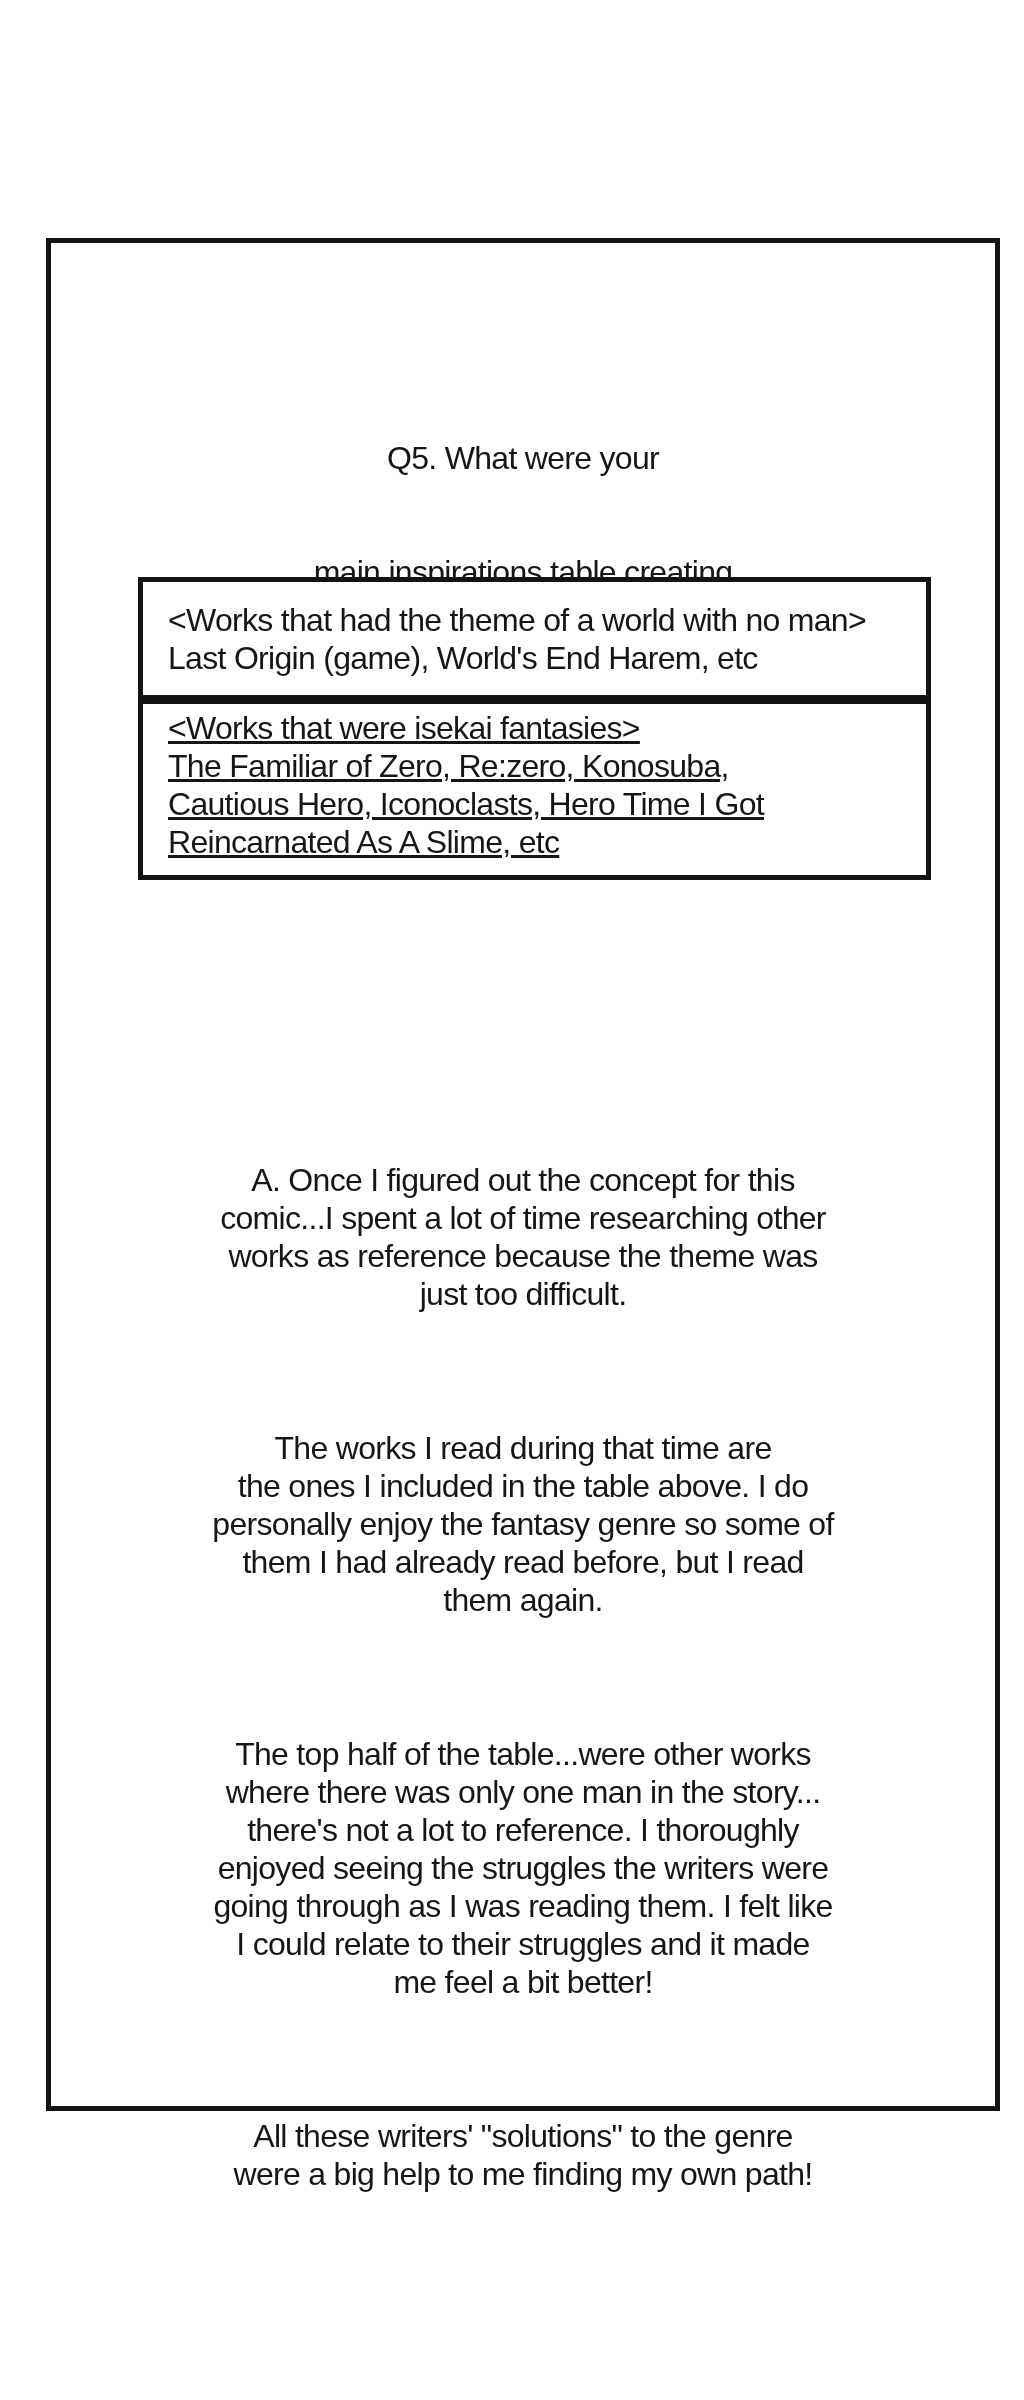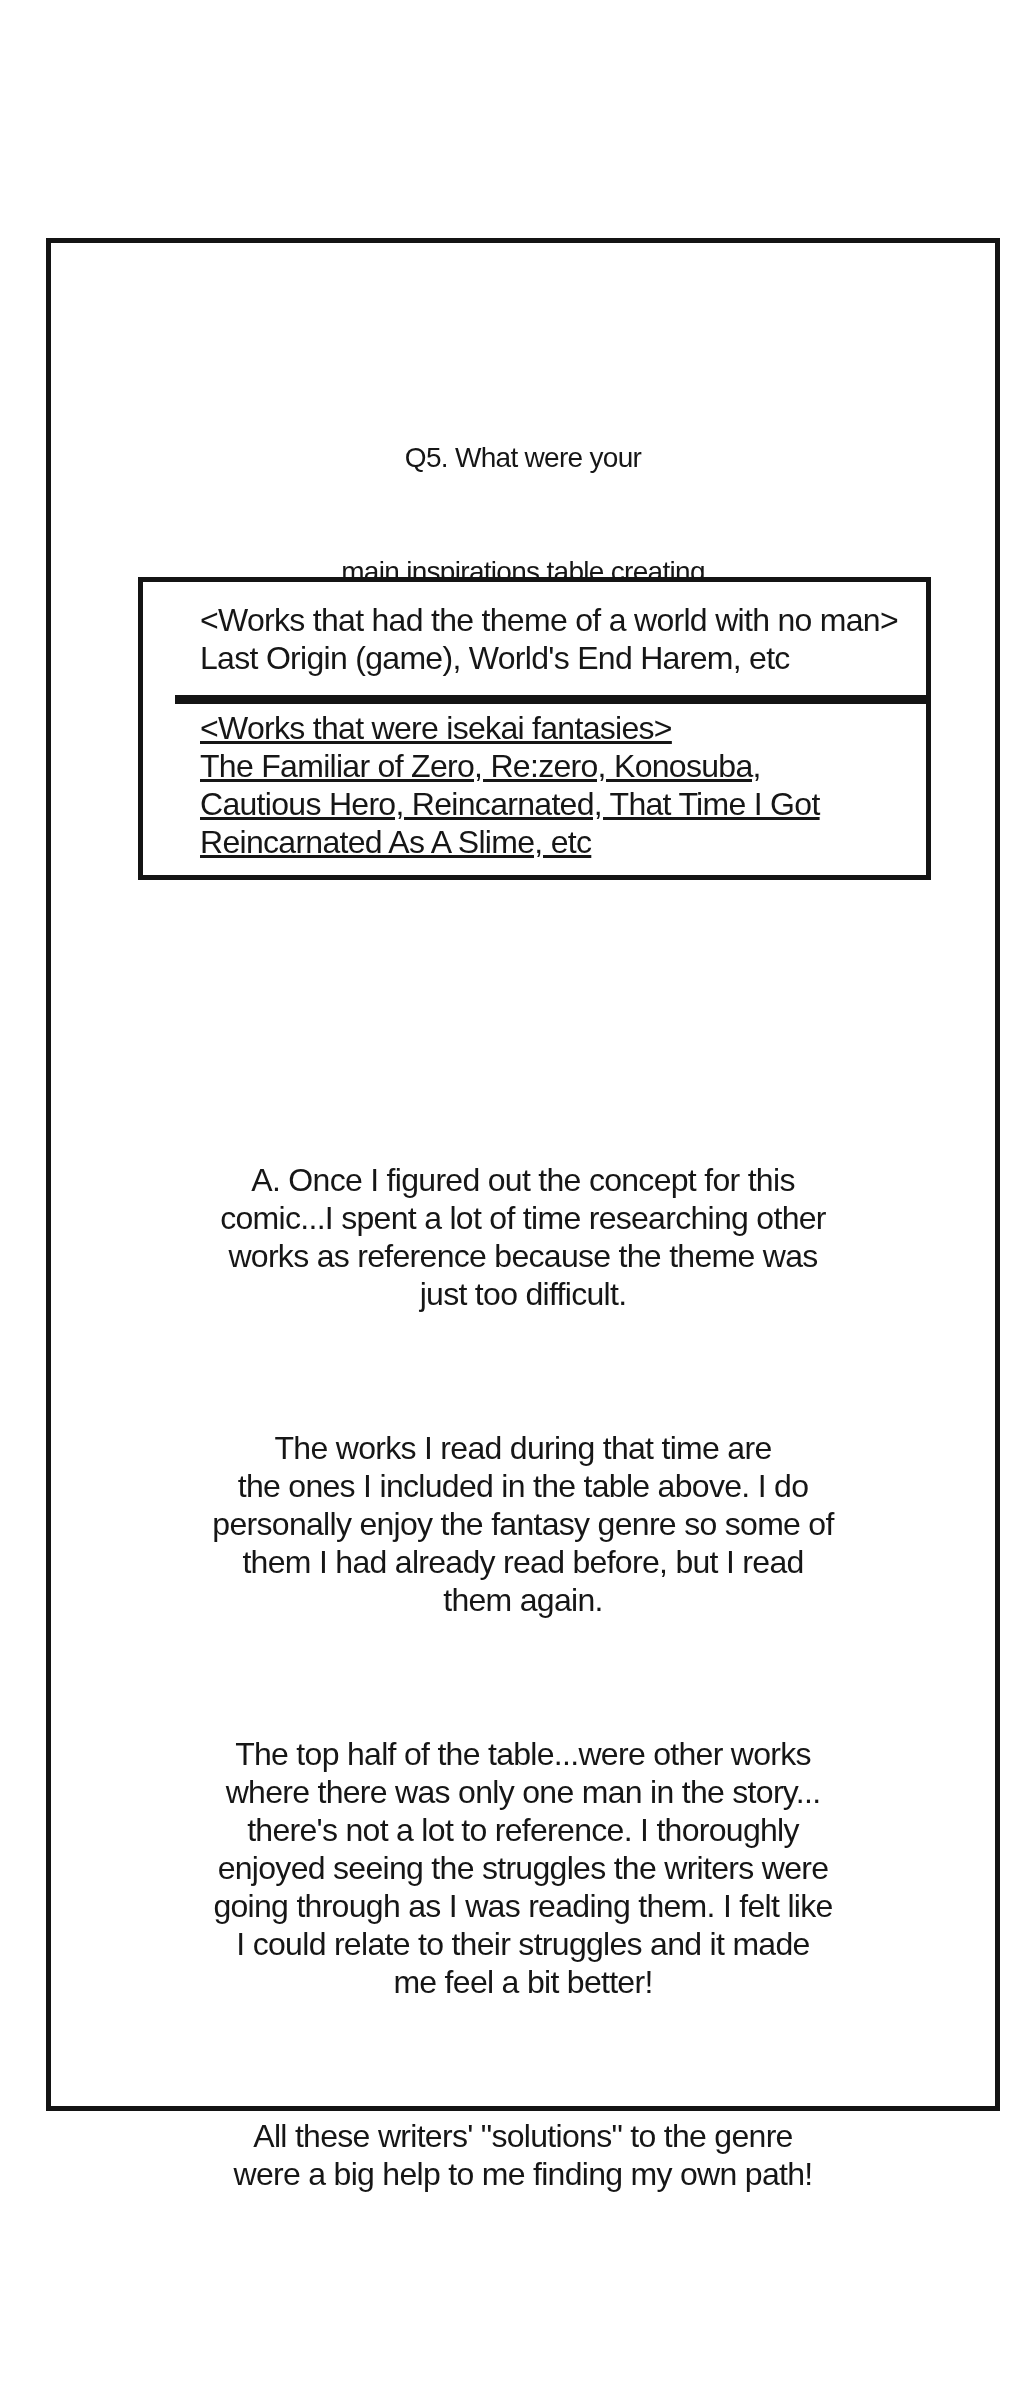--- a/index.html
+++ b/index.html
@@ -25,21 +25,21 @@
     box-sizing: border-box;
     border: 5px solid #141414;
     background: #ffffff;
   }
   .question {
     position: absolute;
     top: 120px;
     left: 0;
     right: 0;
     text-align: center;
-    font-size: 28px;
+    font-size: 32px;
     line-height: 38px;
     letter-spacing: -0.7px;
     white-space: pre;
   }
   .question .q-line { margin: 0; }
   .question .q-title { font-style: italic; }
   .ref-table {
     position: absolute;
     top: 334px;
     left: 87px;
@@ -54,21 +54,20 @@
     display: flex;
     flex-direction: column;
     justify-content: center;
     padding-left: 25px;
     padding-right: 24px;
     font-size: 32px;
     line-height: 38px;
     letter-spacing: -0.7px;
     white-space: pre;
     overflow: hidden;
-    margin-left: 32px;
   }
   .row-top {
     height: 122px;
     border-bottom: 9px solid #141414;
   }
   .row-bottom {
     height: 162px;
     text-decoration: underline;
   }
   .cell-line { margin: 0; }
@@ -102,21 +101,21 @@
     </div>
 
     <div class="ref-table">
       <div class="ref-row row-top">
         <div class="cell-line">&lt;Works that had the theme of a world with no man&gt;</div>
         <div class="cell-line">Last Origin (game), World's End Harem, etc</div>
       </div>
       <div class="ref-row row-bottom">
         <div class="cell-line">&lt;Works that were isekai fantasies&gt;</div>
         <div class="cell-line">The Familiar of Zero, Re:zero, Konosuba,
-Cautious Hero, Reincarnated, That Time I Got
+Cautious Hero, Iconoclasts, Hero Time I Got
 Reincarnated As A Slime, etc</div>
       </div>
     </div>
 
     <div class="answer">
       <p>A. Once I figured out the concept for this
 comic...I spent a lot of time researching other
 works as reference because the theme was
 just too difficult.</p>
       <p>The works I read during that time are

